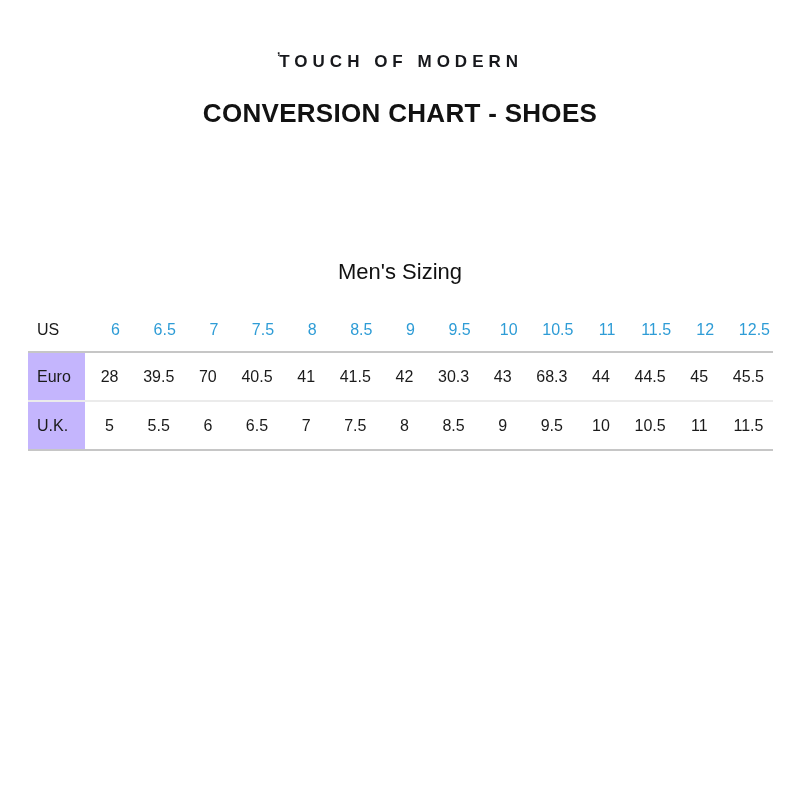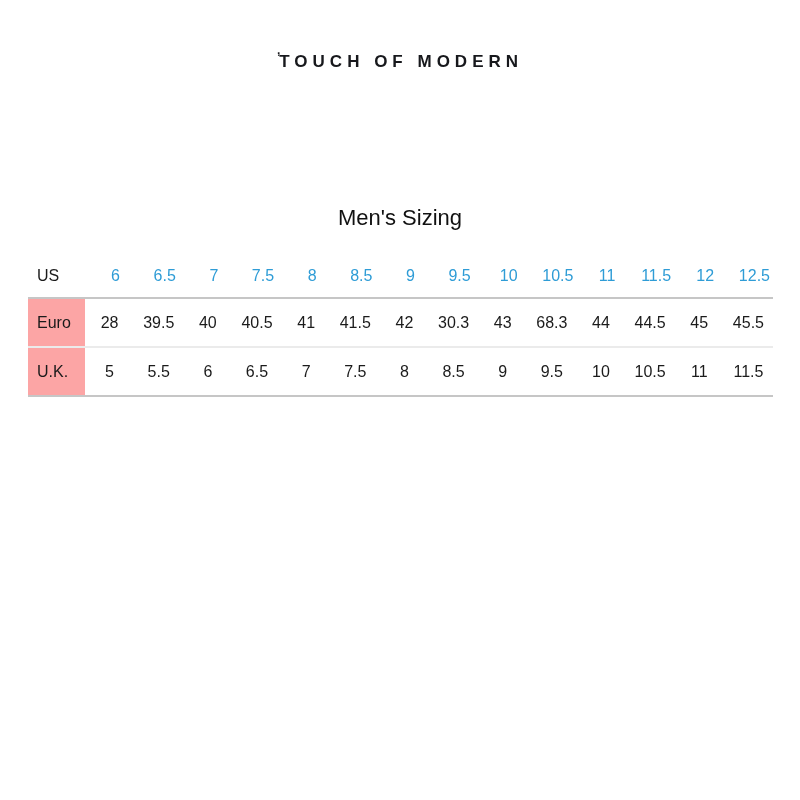--- a/index.html
+++ b/index.html
@@ -64,41 +64,42 @@
 
   .cell-label {
     flex: 0 0 57px;
     width: 57px;
     padding-left: 9px;
     display: flex;
     align-items: center;
     font-size: 16px;
     color: #1a1a1a;
   }
-  .cell-label.shaded { background: #fca5a5; }
+  .cell-label.shaded { background: #c4b5fd; }
 
   .cell-val {
     flex: 1 1 0;
     display: flex;
     align-items: center;
     justify-content: center;
     font-size: 16px;
     color: #1b1b1b;
   }
   .trow-us .cell-val { color: #2E9CD6; }
 </style>
 </head>
 <body>
 
 <div class="page">
 
   <div class="brand">
     <span class="brand-mark">ʼ</span><span>TOUCH OF MODERN</span>
   </div>
 
+  <div class="title">CONVERSION CHART - SHOES</div>
 
   <div class="subtitle">Men's Sizing</div>
 
   <div class="size-table">
 
     <div class="trow trow-us">
       <div class="cell-label">US</div>
       <div class="cell-val">6</div>
       <div class="cell-val">6.5</div>
       <div class="cell-val">7</div>
@@ -112,21 +113,21 @@
       <div class="cell-val">11</div>
       <div class="cell-val">11.5</div>
       <div class="cell-val">12</div>
       <div class="cell-val">12.5</div>
     </div>
 
     <div class="trow trow-euro">
       <div class="cell-label shaded">Euro</div>
       <div class="cell-val">28</div>
       <div class="cell-val">39.5</div>
-      <div class="cell-val">40</div>
+      <div class="cell-val">70</div>
       <div class="cell-val">40.5</div>
       <div class="cell-val">41</div>
       <div class="cell-val">41.5</div>
       <div class="cell-val">42</div>
       <div class="cell-val">30.3</div>
       <div class="cell-val">43</div>
       <div class="cell-val">68.3</div>
       <div class="cell-val">44</div>
       <div class="cell-val">44.5</div>
       <div class="cell-val">45</div>

